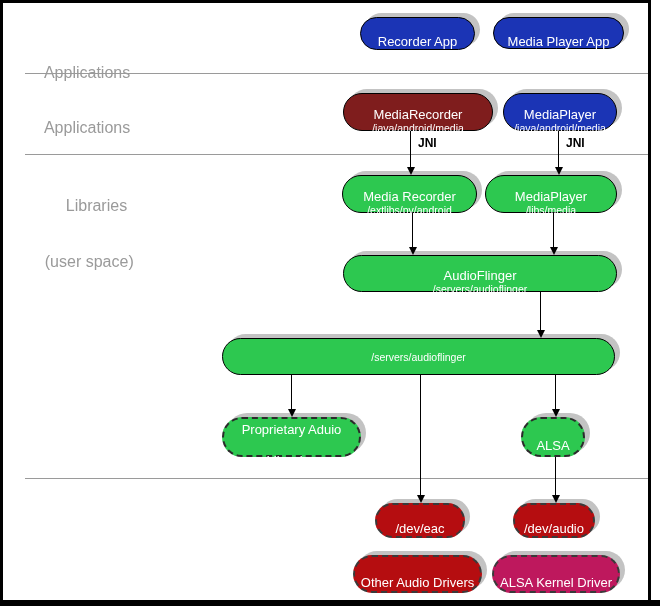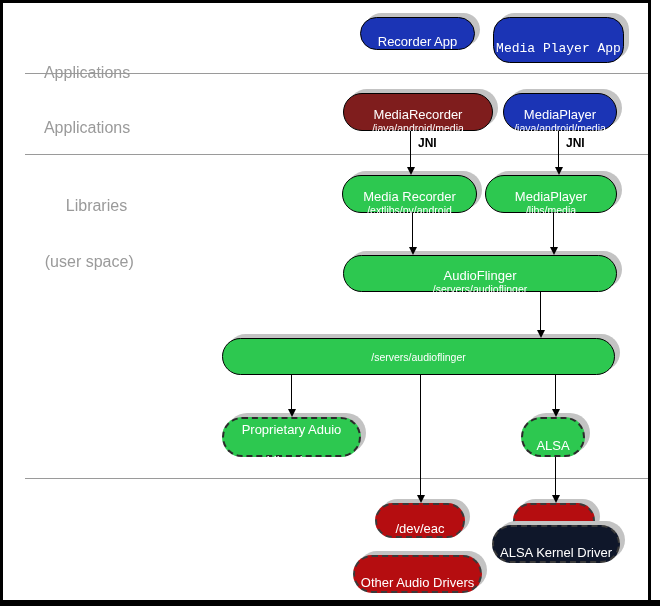--- a/index.html
+++ b/index.html
@@ -42,21 +42,21 @@
   </div>
   <div class="section-label" style="left: 27px; top: 164px; color: rgb(154, 154, 154);">
     <span style="padding-left:21px">Libraries</span><br>
     <span>(user space)</span>
   </div>
 
   <div id="diagram">
       <div class="pill blue" style="left: 360px; top: 17px; width: 115px; height: 33px; border-radius: 16.5px; background: rgb(27, 52, 181); box-shadow: rgb(195, 195, 195) 5px -4px 0px;">
         <span class="pill-label">Recorder App</span>
       </div>
-      <div class="pill blue" style="left: 493px; top: 17px; width: 131px; height: 46px; border-radius: 16.5px; background: rgb(27, 52, 181); box-shadow: rgb(195, 195, 195) 5px -4px 0px; font-family: Liberation Mono, monospace;">
+      <div class="pill blue" style="left: 493px; top: 17px; width: 131px; height: 32px; border-radius: 16.5px; background: rgb(27, 52, 181); box-shadow: rgb(195, 195, 195) 5px -4px 0px;">
         <span class="pill-label">Media Player App</span>
       </div>
       <div class="pill blue" style="left: 343px; top: 93px; width: 150px; height: 38px; border-radius: 19px; background: #7f1d1d; box-shadow: rgb(195, 195, 195) 5px -4px 0px;">
         <span class="pill-label">MediaRecorder</span>
         <span class="pill-sub">/java/android/media</span>
       </div>
       <div class="pill blue" style="left: 503px; top: 93px; width: 114px; height: 38px; border-radius: 19px; background: rgb(27, 52, 181); box-shadow: rgb(195, 195, 195) 5px -4px 0px;">
         <span class="pill-label">MediaPlayer</span>
         <span class="pill-sub">/java/android/media</span>
       </div>
@@ -84,21 +84,21 @@
       </div>
       <div class="pill red-dashed" style="left: 375px; top: 503px; width: 90px; height: 35px; border-radius: 17.5px; background: rgb(181, 13, 16); box-shadow: rgb(195, 195, 195) 5px -4px 0px;">
         <span class="pill-label">/dev/eac</span>
       </div>
       <div class="pill red-dashed" style="left: 513px; top: 503px; width: 82px; height: 35px; border-radius: 17.5px; background: rgb(181, 13, 16); box-shadow: rgb(195, 195, 195) 5px -4px 0px;">
         <span class="pill-label">/dev/audio</span>
       </div>
       <div class="pill red-dashed" style="left: 353px; top: 555px; width: 129px; height: 38px; border-radius: 19px; background: rgb(181, 13, 16); box-shadow: rgb(195, 195, 195) 5px -4px 0px;">
         <span class="pill-label">Other Audio Drivers</span>
       </div>
-      <div class="pill red-dashed" style="left: 492px; top: 525px; width: 128px; height: 38px; border-radius: 19px; background: #0f172a; box-shadow: rgb(195, 195, 195) 5px -4px 0px;">
+      <div class="pill red-dashed" style="left: 492px; top: 555px; width: 128px; height: 38px; border-radius: 19px; background: #be185d; box-shadow: rgb(195, 195, 195) 5px -4px 0px;">
         <span class="pill-label">ALSA Kernel Driver</span>
       </div>
       <div class="arrow-line" style="left: 410px; top: 131px; height: 37px;"></div>
       <div class="arrow-head" style="left: 406.5px; top: 167px;"></div>
       <span class="jni" style="left: 418px; top: 136px;">JNI</span>
       <div class="arrow-line" style="left: 558px; top: 131px; height: 37px;"></div>
       <div class="arrow-head" style="left: 554.5px; top: 167px;"></div>
       <span class="jni" style="left: 566px; top: 136px;">JNI</span>
       <div class="arrow-line" style="left: 412px; top: 213px; height: 35px;"></div>
       <div class="arrow-head" style="left: 408.5px; top: 247px;"></div>

